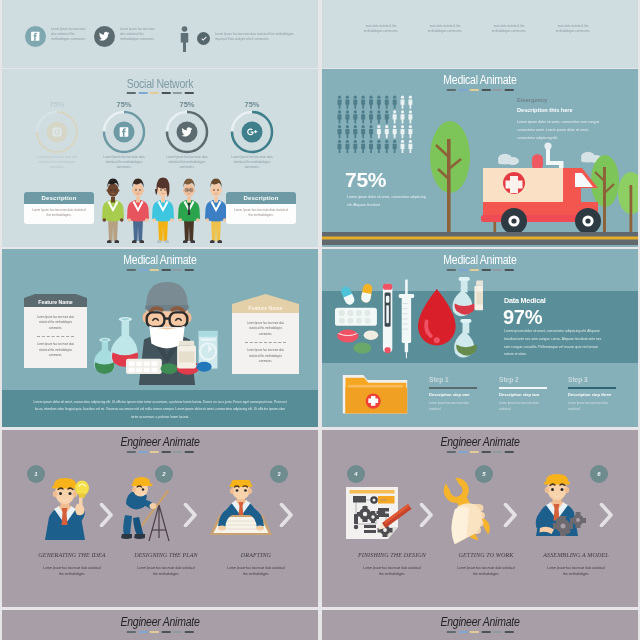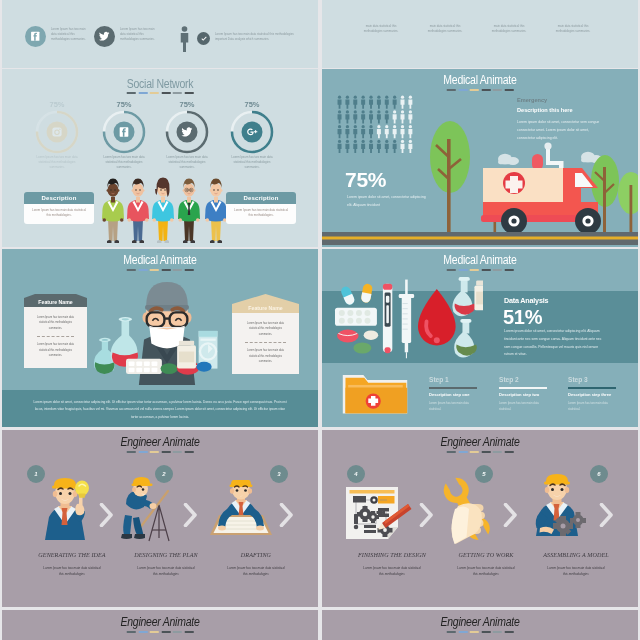--- a/index.html
+++ b/index.html
@@ -1170,22 +1170,22 @@
           <rect x="307" y="98" width="26" height="9" rx="4" fill="#dff2f4"></rect>
           <path d="M312 130 q-26 22 -17 48 q16 20 42 0 q9-26 -17-48 z" fill="#cfe9ec"></path>
           <path d="M298 158 q20 12 46 0 q4 10 -3 18 q-18 16 -38 0 q-7-8 -5-18z" fill="#668b4d"></path>
         </g>
         <g>
           <rect x="344" y="8" width="26" height="12" rx="3" fill="#e9e4d8"></rect>
           <rect x="340" y="20" width="34" height="58" rx="4" fill="#f4f0e5"></rect>
           <rect x="344" y="34" width="26" height="30" fill="#e6dfcc"></rect>
         </g>
       </svg>
-    <div class="da-h">Data Analysis</div>
-    <div class="da-big">51%</div>
+    <div class="da-h">Data Medical</div>
+    <div class="da-big">97%</div>
     <div class="da-b">Lorem ipsum dolor sit amet, consectetur adipiscing elit. Aliquam tincidunt ante nec sem congue conva. Aliquam tincidunt ante nec sem congue convallis. Pellentesque vel mauris quis nisl ornare rutrum et vitae.</div>
     <svg id="da-folder" style="position:absolute;left:19px;top:119px;" width="68" height="50" viewBox="0 0 152 104">
       <path d="M4 12 h46 l9 11 h89 v75 H4 z" fill="#f0f0ee"></path>
       <path d="M10 18 h42 l9 11 h85 v68 H10 z" fill="#f5a623"></path>
       <rect x="16" y="34" width="122" height="6" fill="#fbcd8c" opacity=".55"></rect>
       <path d="M10 40 h138 v57 H10 z" fill="#f0a022"></path>
       <circle cx="72" cy="70" r="17" fill="#ef4136"></circle>
       <path d="M67 58.5h10v6h6v10h-6v6H67v-6h-6v-10h6z" fill="#ffffff"></path>
     </svg>
     <div id="da-steps">

